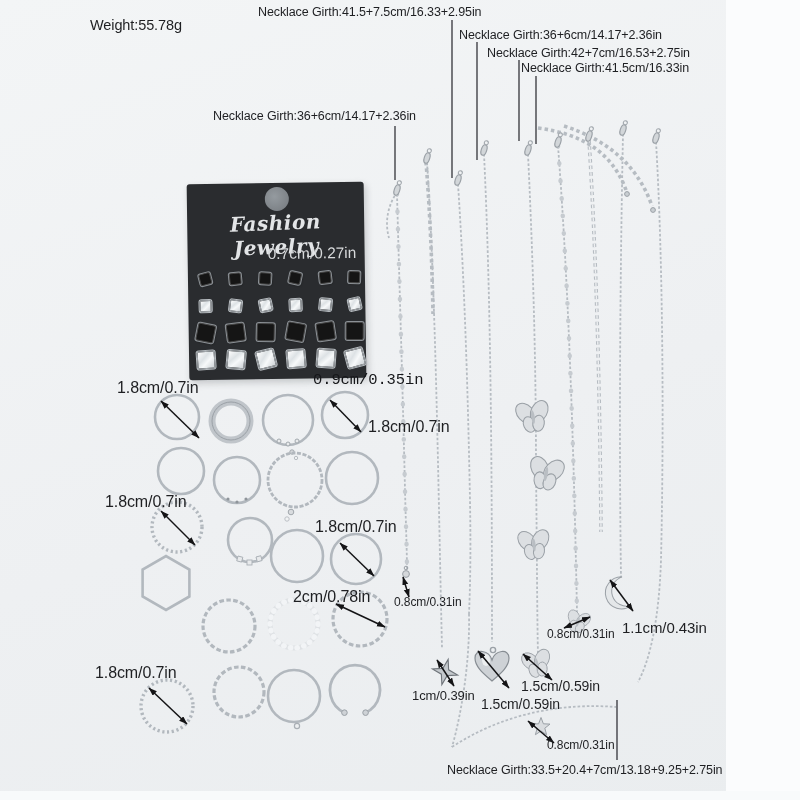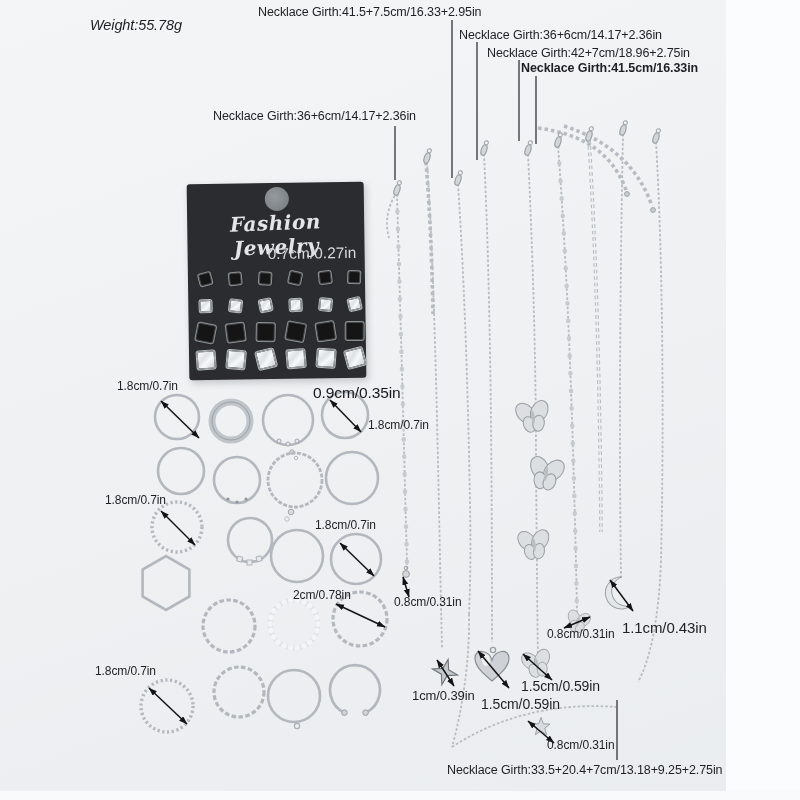--- a/index.html
+++ b/index.html
@@ -10,21 +10,21 @@
   }
   .white-strip { position:absolute; left:726px; top:0; width:74px; height:800px; background:#fbfcfd; }
   .bottom-strip { position:absolute; left:0; top:791px; width:800px; height:9px; background:#f8fafb; }
   svg.art { position:absolute; left:0; top:0; }
   .anno {
     position:absolute; white-space:nowrap; color:#1e1f22;
     font-size:12.5px; letter-spacing:-0.1px;text-align:right;
   }
   .weight { font-size:14.5px; }
   .girth { font-size:12.5px; }
-  .measure { font-size:12px; }
+  .measure { font-size:16px; }
   .stud-size-large { font-size:15.5px; color:#16171a; }
   .card {
     position:absolute; left:188px; top:183px; width:177px; height:196px;
     background:#2a2c2f; border-radius:3px; transform:rotate(-0.8deg);
     box-shadow:2px 3px 7px rgba(40,45,50,0.22);
   }
   .hole {
     position:absolute; left:78px; top:4px; width:24px; height:24px; border-radius:50%;
     background:radial-gradient(circle at 40% 40%, #9aa0a5, #787d82);
     opacity:0.95;
@@ -277,27 +277,27 @@
         <line x1="403" y1="577" x2="409" y2="597" class="arrow" marker-start="url(#mA)" marker-end="url(#mA)"></line>
         <line x1="564" y1="628" x2="590" y2="617" class="arrow" marker-start="url(#mA)" marker-end="url(#mA)"></line>
         <line x1="610" y1="580" x2="633" y2="611" class="arrow" marker-start="url(#mA)" marker-end="url(#mA)"></line>
         <line x1="437" y1="660" x2="454" y2="686" class="arrow" marker-start="url(#mA)" marker-end="url(#mA)"></line>
         <line x1="523" y1="654" x2="552" y2="680" class="arrow" marker-start="url(#mA)" marker-end="url(#mA)"></line>
         <line x1="478" y1="651" x2="509" y2="688" class="arrow" marker-start="url(#mA)" marker-end="url(#mA)"></line>
         <line x1="528" y1="721" x2="554" y2="743" class="arrow" marker-start="url(#mA)" marker-end="url(#mA)"></line>
       </g>
   </svg>
 
-  <div class="anno weight" style="left:90px; top:17px;font-style:italic;">Weight:55.78g</div>
+  <div class="anno weight" style="left:90px; top:17px;">Weight:55.78g</div>
 
   <div id="girth-labels">
       <div class="anno girth" style="left: 258px; top: 5px;">Necklace Girth:41.5+7.5cm/16.33+2.95in</div>
       <div class="anno girth" style="left: 459px; top: 28px;">Necklace Girth:36+6cm/14.17+2.36in</div>
-      <div class="anno girth" style="left: 487px; top: 46px;">Necklace Girth:42+7cm/18.96+2.75in</div>
-      <div class="anno girth" style="left: 521px; top: 61px; font-weight: bold;">Necklace Girth:41.5cm/16.33in</div>
+      <div class="anno girth" style="left: 487px; top: 46px;">Necklace Girth:42+7cm/16.53+2.75in</div>
+      <div class="anno girth" style="left: 521px; top: 61px;">Necklace Girth:41.5cm/16.33in</div>
       <div class="anno girth" style="left: 213px; top: 109px;">Necklace Girth:36+6cm/14.17+2.36in</div>
       <div class="anno girth" style="left: 447px; top: 763px;">Necklace Girth:33.5+20.4+7cm/13.18+9.25+2.75in</div>
     </div>
   <div id="measure-labels">
       <div class="anno measure" style="left: 117px; top: 379px;">1.8cm/0.7in</div>
       <div class="anno measure" style="left: 368px; top: 418px;">1.8cm/0.7in</div>
       <div class="anno measure" style="left: 105px; top: 493px;">1.8cm/0.7in</div>
       <div class="anno measure" style="left: 315px; top: 518px;">1.8cm/0.7in</div>
       <div class="anno measure" style="left: 293px; top: 588px;">2cm/0.78in</div>
       <div class="anno measure" style="left: 95px; top: 664px;">1.8cm/0.7in</div>
@@ -335,14 +335,14 @@
         <div class="stud black" style="width: 16px; height: 16px; left: 166px; top: 149px; transform: translate(-50%, -50%) rotate(1deg);"></div>
         <div class="stud white" style="width: 16px; height: 16px; left: 17px; top: 176px; transform: translate(-50%, -50%) rotate(-3deg);"></div>
         <div class="stud white" style="width: 16px; height: 16px; left: 47px; top: 176px; transform: translate(-50%, -50%) rotate(6deg);"></div>
         <div class="stud white" style="width: 16px; height: 16px; left: 77px; top: 176px; transform: translate(-50%, -50%) rotate(-13deg);"></div>
         <div class="stud white" style="width: 16px; height: 16px; left: 107px; top: 176px; transform: translate(-50%, -50%) rotate(-4deg);"></div>
         <div class="stud white" style="width: 16px; height: 16px; left: 137px; top: 176px; transform: translate(-50%, -50%) rotate(5deg);"></div>
         <div class="stud white" style="width: 16px; height: 16px; left: 166px; top: 176px; transform: translate(-50%, -50%) rotate(-14deg);"></div>
       </div>
   </div>
 
-  <div class="anno stud-size-large" style="left:313px; top:384px;">0.9cm/0.35in</div>
+  <div class="anno stud-size-large" style="left:313px; top:371px;font-family:Liberation Mono, monospace;">0.9cm/0.35in</div>
 </div>
 
 </body></html>

